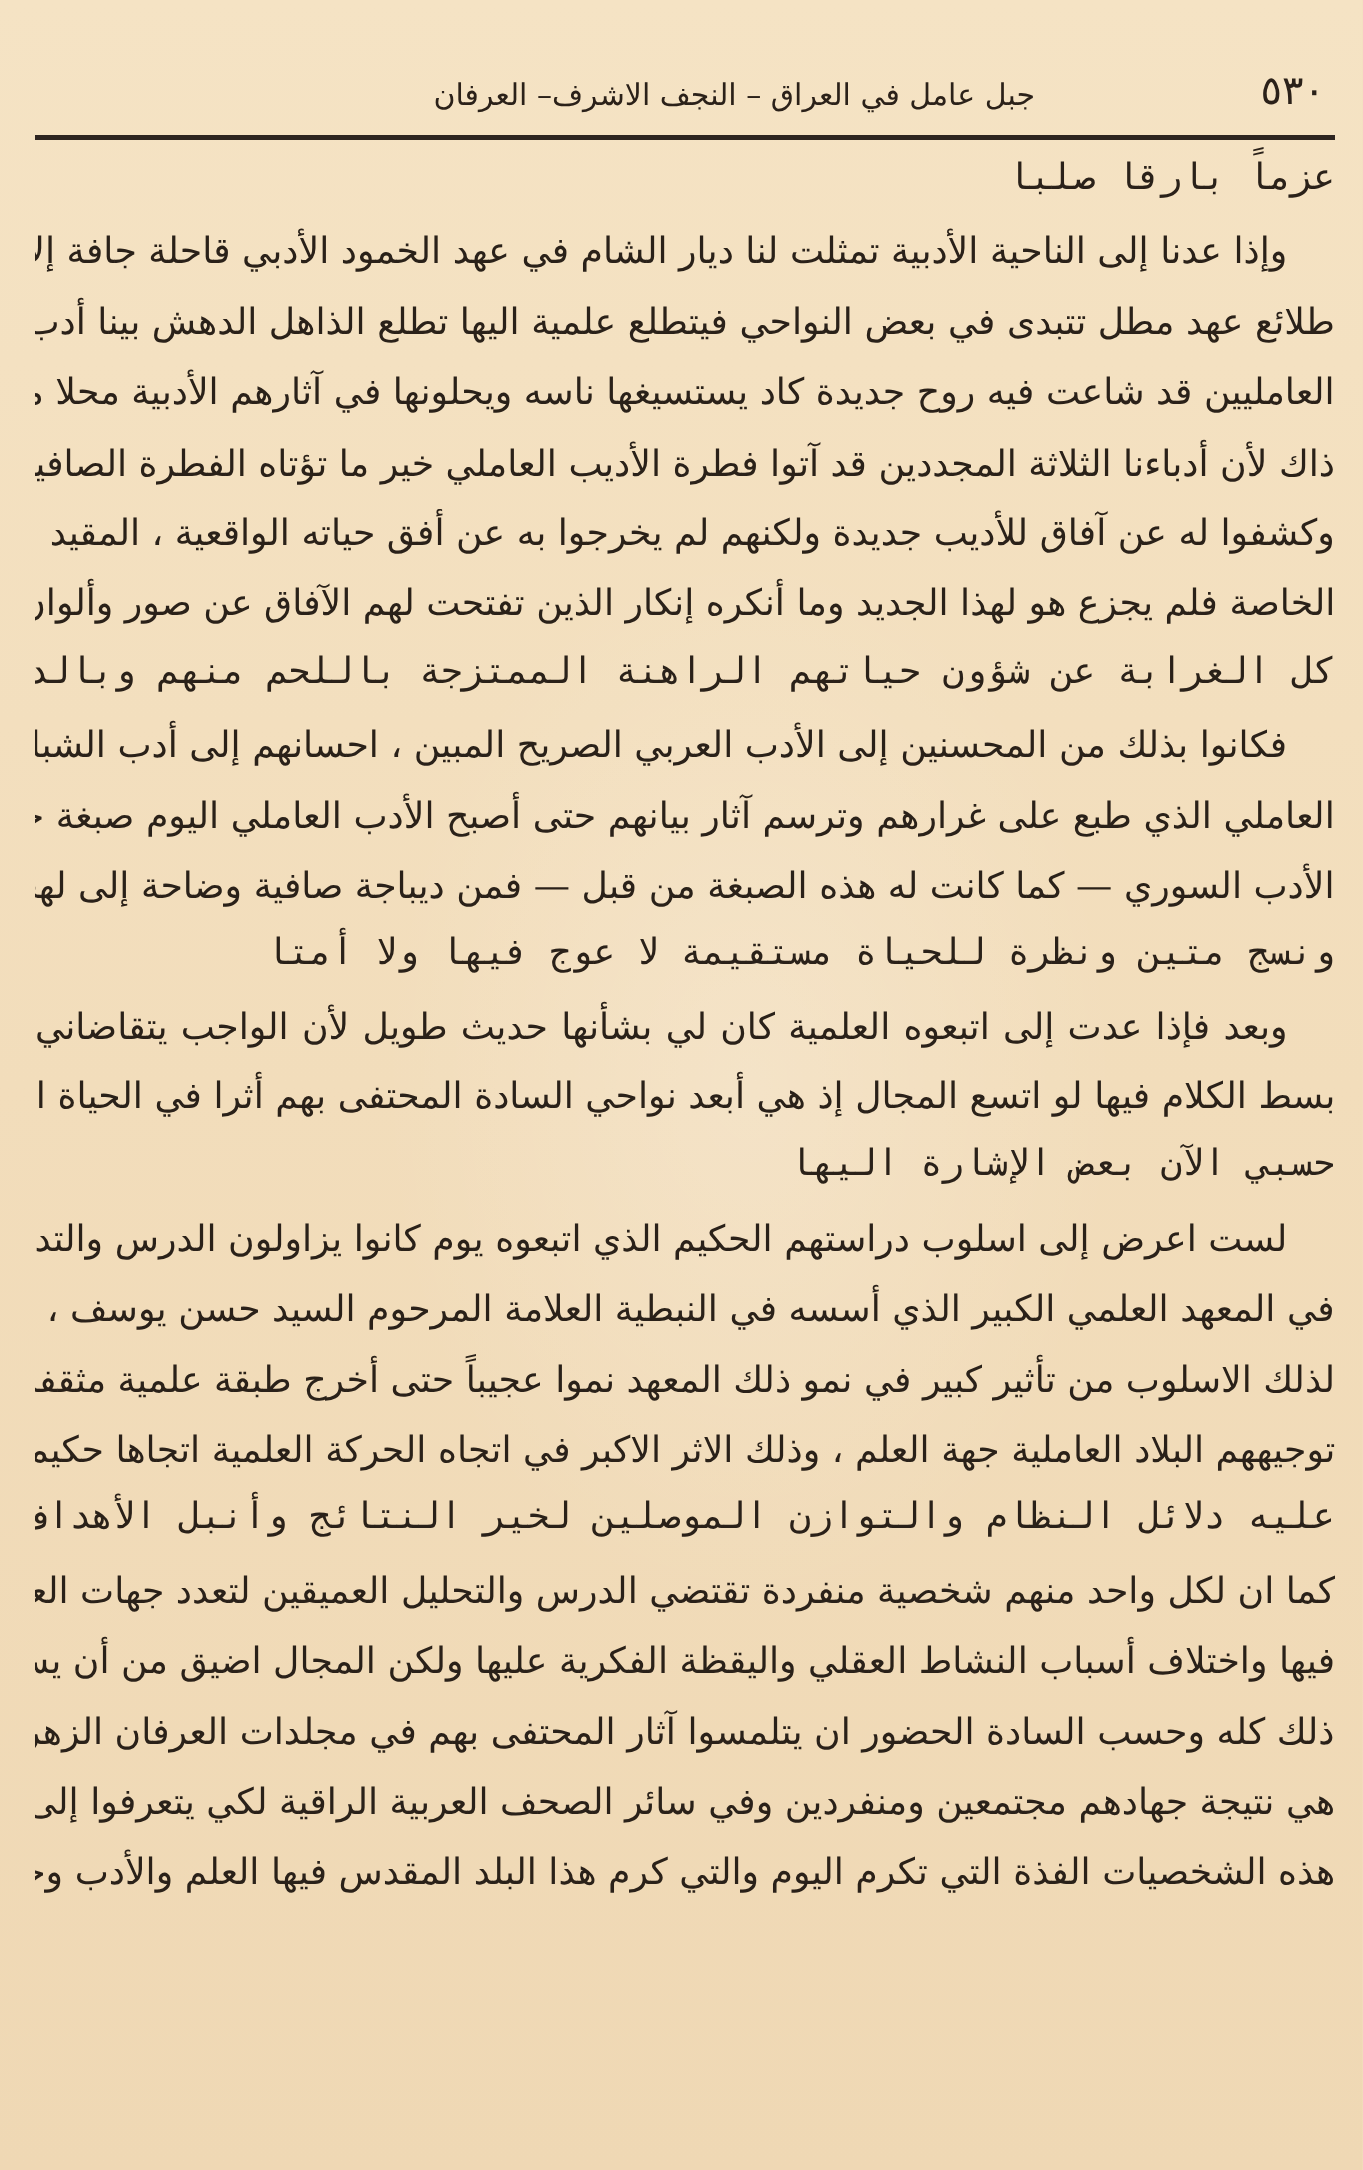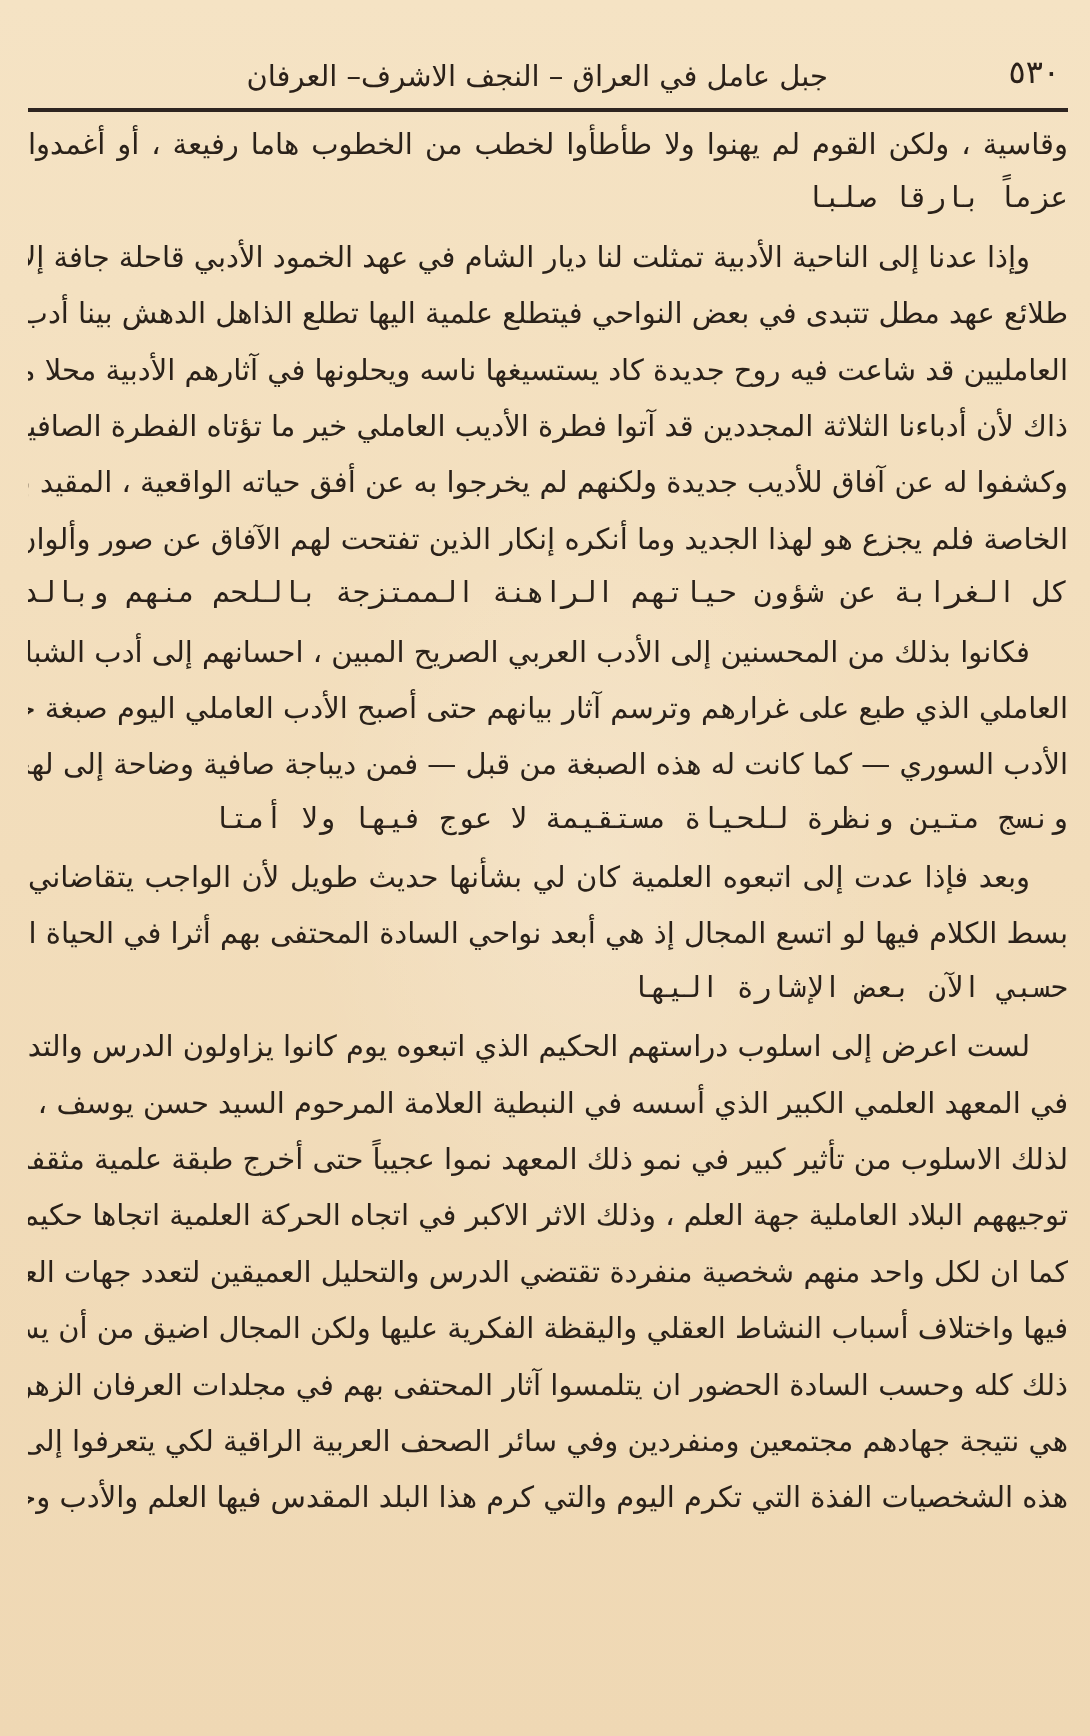--- a/index.html
+++ b/index.html
@@ -39,21 +39,21 @@
       top: 0;
       font-size: 32px;
       line-height: 44px;
       letter-spacing: 4px;
       color: #2b2119;
     }
     .running-title {
       position: absolute;
       right: 240px;
       top: 6px;
-      font-size: 29px;
+      font-size: 24px;
       line-height: 40px;
       color: #2b2119;
     }
     .header-rule {
       position: absolute;
       top: 108px;
       left: 0;
       width: 1040px;
       height: 4px;
       background: #2e2520;
@@ -88,39 +88,39 @@
 <body>
 
 <div class="page">
   <div class="header">
     <span class="page-number">٥٣٠</span>
     <span class="running-title">جبل عامل في العراق – النجف الاشرف– العرفان</span>
   </div>
   <div class="header-rule"></div>
 
   <div class="body-text" id="body-text">
-      <span class="line">وقاسية ، ولكن القوم لم يهنوا ولا طأطأوا لخطب من الخطوب هاما رفيعة ، أو أغمدوا</span>
       <span class="line last">عزماً بارقا صلبا</span>
       <span class="line indent">وإذا عدنا إلى الناحية الأدبية تمثلت لنا ديار الشام في عهد الخمود الأدبي قاحلة جافة إلا من</span>
       <span class="line">طلائع عهد مطل تتبدى في بعض النواحي فيتطلع علمية اليها تطلع الذاهل الدهش بينا أدب</span>
       <span class="line">العامليين قد شاعت فيه روح جديدة كاد يستسيغها ناسه ويحلونها في آثارهم الأدبية محلا مكينا</span>
       <span class="line">ذاك لأن أدباءنا الثلاثة المجددين قد آتوا فطرة الأديب العاملي خير ما تؤتاه الفطرة الصافية الشفافة</span>
       <span class="line">وكشفوا له عن آفاق للأديب جديدة ولكنهم لم يخرجوا به عن أفق حياته الواقعية ، المقيد ببيئته</span>
       <span class="line">الخاصة فلم يجزع هو لهذا الجديد وما أنكره إنكار الذين تفتحت لهم الآفاق عن صور وألوان غريبة</span>
       <span class="line last">كل الغرابة عن شؤون حياتهم الراهنة الممتزجة باللحم منهم وبالدم والدين واللغة والقومية</span>
       <span class="line indent">فكانوا بذلك من المحسنين إلى الأدب العربي الصريح المبين ، احسانهم إلى أدب الشباب</span>
       <span class="line">العاملي الذي طبع على غرارهم وترسم آثار بيانهم حتى أصبح الأدب العاملي اليوم صبغة خاصة به في</span>
       <span class="line">الأدب السوري — كما كانت له هذه الصبغة من قبل — فمن ديباجة صافية وضاحة إلى لهجة رفيعة</span>
       <span class="line last">ونسج متين ونظرة للحياة مستقيمة لا عوج فيها ولا أمتا</span>
       <span class="line indent">وبعد فإذا عدت إلى اتبعوه العلمية كان لي بشأنها حديث طويل لأن الواجب يتقاضاني</span>
       <span class="line">بسط الكلام فيها لو اتسع المجال إذ هي أبعد نواحي السادة المحتفى بهم أثرا في الحياة العامة، ولكن</span>
       <span class="line last">حسبي الآن بعض الإشارة اليها</span>
       <span class="line indent">لست اعرض إلى اسلوب دراستهم الحكيم الذي اتبعوه يوم كانوا يزاولون الدرس والتدريس</span>
       <span class="line">في المعهد العلمي الكبير الذي أسسه في النبطية العلامة المرحوم السيد حسن يوسف ، وما كان</span>
       <span class="line">لذلك الاسلوب من تأثير كبير في نمو ذلك المعهد نموا عجيباً حتى أخرج طبقة علمية مثقفة لا يزال</span>
       <span class="line">توجيههم البلاد العاملية جهة العلم ، وذلك الاثر الاكبر في اتجاه الحركة العلمية اتجاها حكيما</span>
+      <span class="line last">عليه دلائل النظام والتوازن الموصلين لخير النتائج وأنبل الأهداف</span>
       <span class="line">كما ان لكل واحد منهم شخصية منفردة تقتضي الدرس والتحليل العميقين لتعدد جهات العظمة</span>
       <span class="line">فيها واختلاف أسباب النشاط العقلي واليقظة الفكرية عليها ولكن المجال اضيق من أن يسع</span>
       <span class="line">ذلك كله وحسب السادة الحضور ان يتلمسوا آثار المحتفى بهم في مجلدات العرفان الزهراء التي</span>
       <span class="line">هي نتيجة جهادهم مجتمعين ومنفردين وفي سائر الصحف العربية الراقية لكي يتعرفوا إلى عظمة</span>
       <span class="line">هذه الشخصيات الفذة التي تكرم اليوم والتي كرم هذا البلد المقدس فيها العلم والأدب وحسن</span>
     </div>
 </div>
 
 </body></html>

